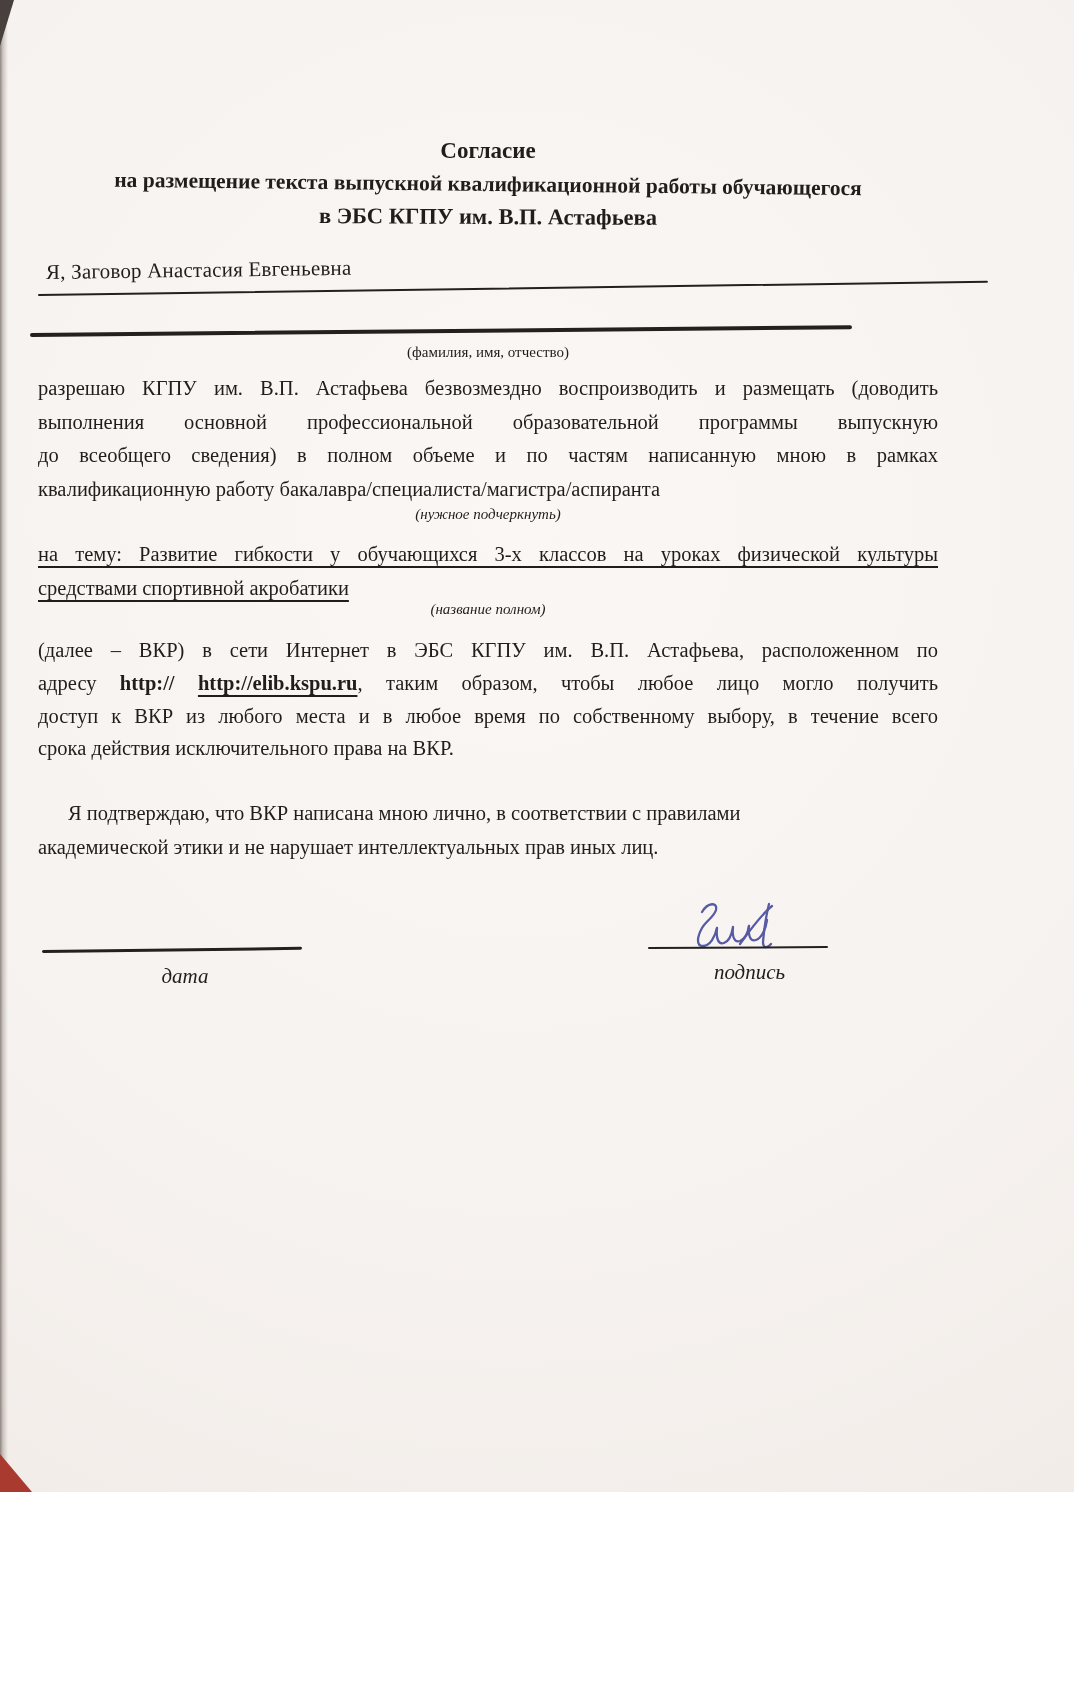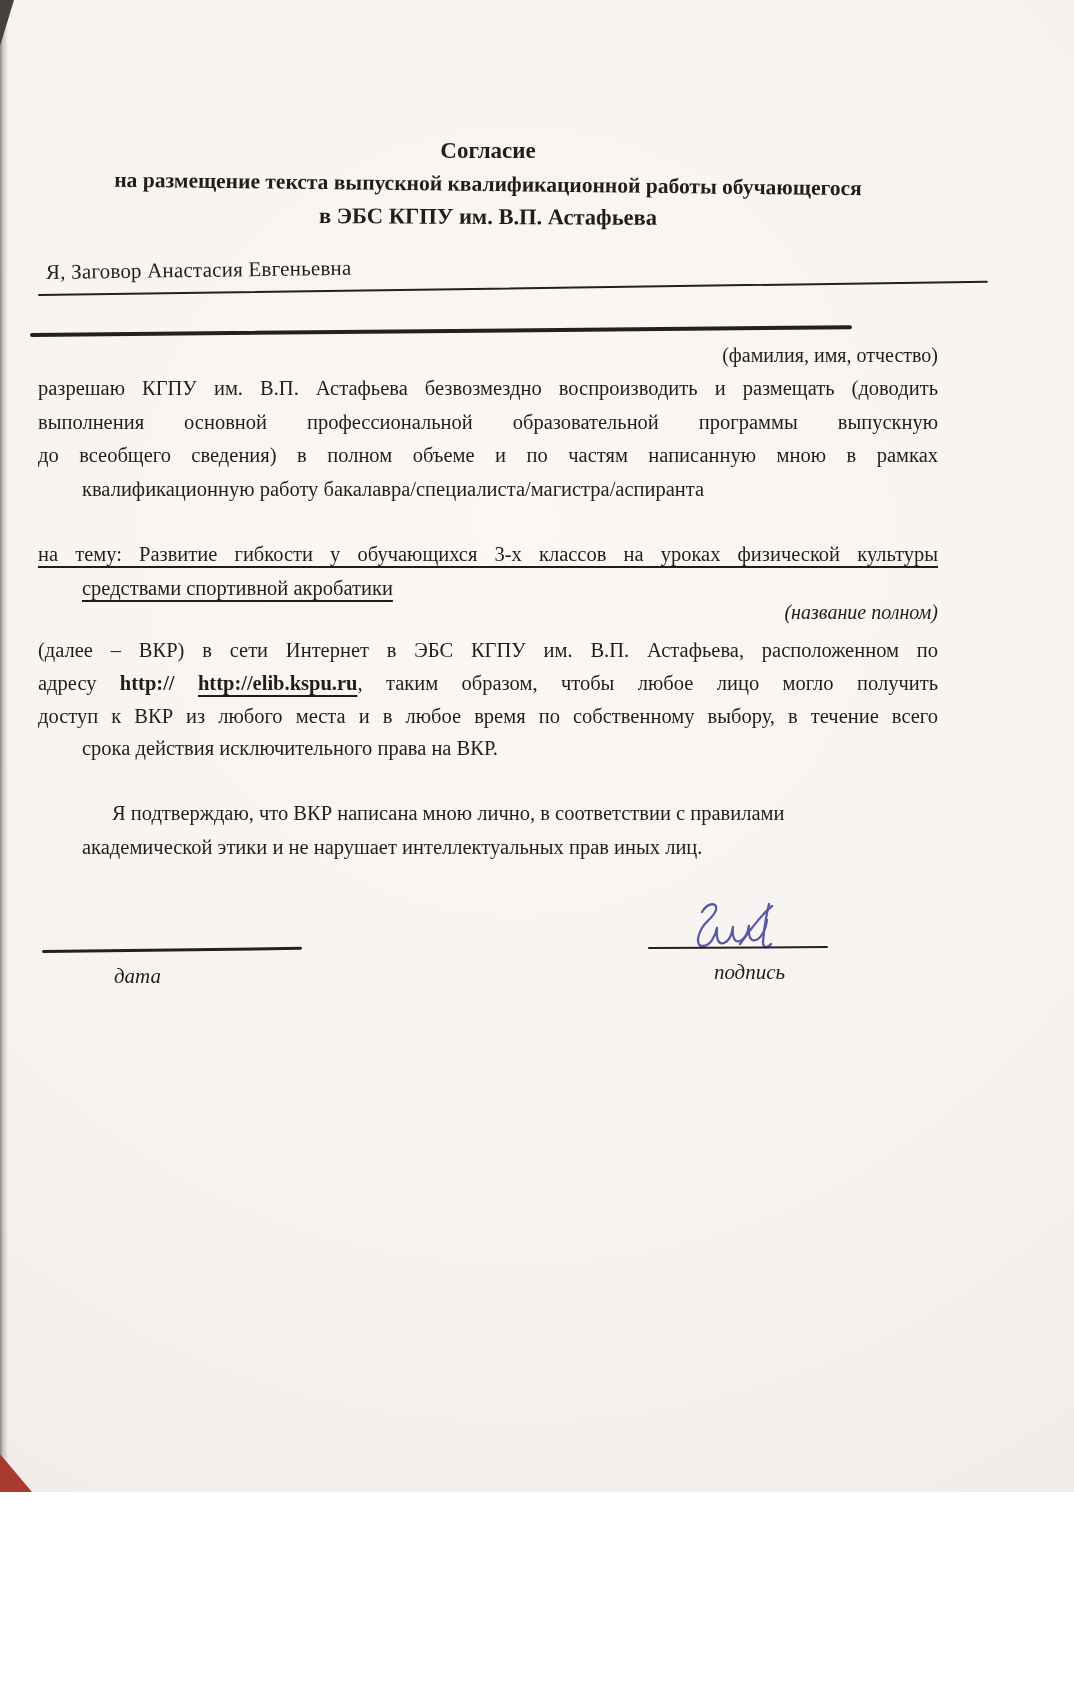--- a/index.html
+++ b/index.html
@@ -45,35 +45,35 @@
   }
   .rule { position: absolute; background: #23201e; }
   .rule-name {
     left: 38px; top: 294px; width: 950px; height: 2px;
     transform: rotate(-0.8deg); transform-origin: left center; border-radius: 2px;
   }
   .rule-thick {
     left: 30px; top: 333px; width: 822px; height: 3.5px;
     transform: rotate(-0.55deg); transform-origin: left center; border-radius: 3px;
   }
-  .caption { position: absolute; left: 38px; width: 900px; text-align: right; font-size: 20px; }
+  .caption { position: absolute; left: 38px; width: 900px; text-align: center; font-size: 15px; }
   .em { font-style: italic; }
   .cap-name { top: 344px; }
   .cap-note { top: 506px; }
   .cap-work { top: 601px; }
 
   
   .para { position: absolute; left: 38px; width: 900px; font-size: 20.5px; }
   .para-permission { top: 372px; line-height: 33.6px; }
   .para-topic { top: 537px; line-height: 34px; }
   .para-terms { top: 634px; line-height: 32.8px; }
   .para-confirm { top: 796px; line-height: 34px; }
 
   .jline { text-align: justify; text-align-last: justify; -moz-text-align-last: justify; }
-  .lline { text-align: left; margin-left: 44px; }
+  .lline { text-align: left; }
   .indent { text-indent: 30px; }
   .underlined {
     text-decoration: underline;
     text-decoration-thickness: 1.6px;
     text-underline-offset: 5px;
   }
   .u {
     text-decoration: underline;
     text-decoration-thickness: 1.6px;
     text-underline-offset: 5px;
@@ -84,21 +84,21 @@
   .signature-svg { position: absolute; left: 672px; top: 898px; width: 112px; height: 58px; }
   .rule-date {
     left: 42px; top: 950px; width: 260px; height: 2.6px;
     transform: rotate(-0.7deg); transform-origin: left center; border-radius: 2px;
   }
   .rule-sign {
     left: 648px; top: 947px; width: 180px; height: 2.2px;
     transform: rotate(-0.3deg); transform-origin: left center; border-radius: 2px;
   }
   .sig-label { position: absolute; font-size: 21px; font-style: italic; }
-  .lab-date { left: 114px; top: 964px; width: 110px; }
+  .lab-date { left: 130px; top: 964px; width: 110px; text-align: center; }
   .lab-sign { left: 692px; top: 960px; width: 115px; text-align: center; }
 </style>
 </head>
 <body>
 
 <div class="paper">
 
   <div class="edge-left"></div>
   <div class="corner-topleft"></div>
   <div class="corner-red"></div>
@@ -111,20 +111,21 @@
   <div class="rule rule-name"></div>
   <div class="rule rule-thick"></div>
   <div class="caption cap-name">(фамилия, имя, отчество)</div>
 
   <div class="para para-permission">
     <div class="jline">разрешаю КГПУ им. В.П. Астафьева безвозмездно воспроизводить и размещать (доводить</div>
     <div class="jline">выполнения основной профессиональной образовательной программы выпускную</div>
     <div class="jline">до всеобщего сведения) в полном объеме и по частям написанную мною в рамках</div>
     <div class="lline">квалификационную работу бакалавра/специалиста/магистра/аспиранта</div>
   </div>
+  <div class="caption cap-note em">(нужное подчеркнуть)</div>
 
   <div class="para para-topic">
     <div class="jline underlined">на тему: Развитие гибкости у обучающихся 3-х классов на уроках физической культуры</div>
     <div class="lline"><span class="u">средствами спортивной акробатики</span></div>
   </div>
   <div class="caption cap-work em">(название полном)</div>
 
   <div class="para para-terms">
     <div class="jline">(далее – ВКР) в сети Интернет в ЭБС КГПУ им. В.П. Астафьева, расположенном по</div>
     <div class="jline"><span>адресу</span> <b>http://</b> <b class="u">http://elib.kspu.ru</b><span>, таким образом, чтобы любое лицо могло получить</span></div>

